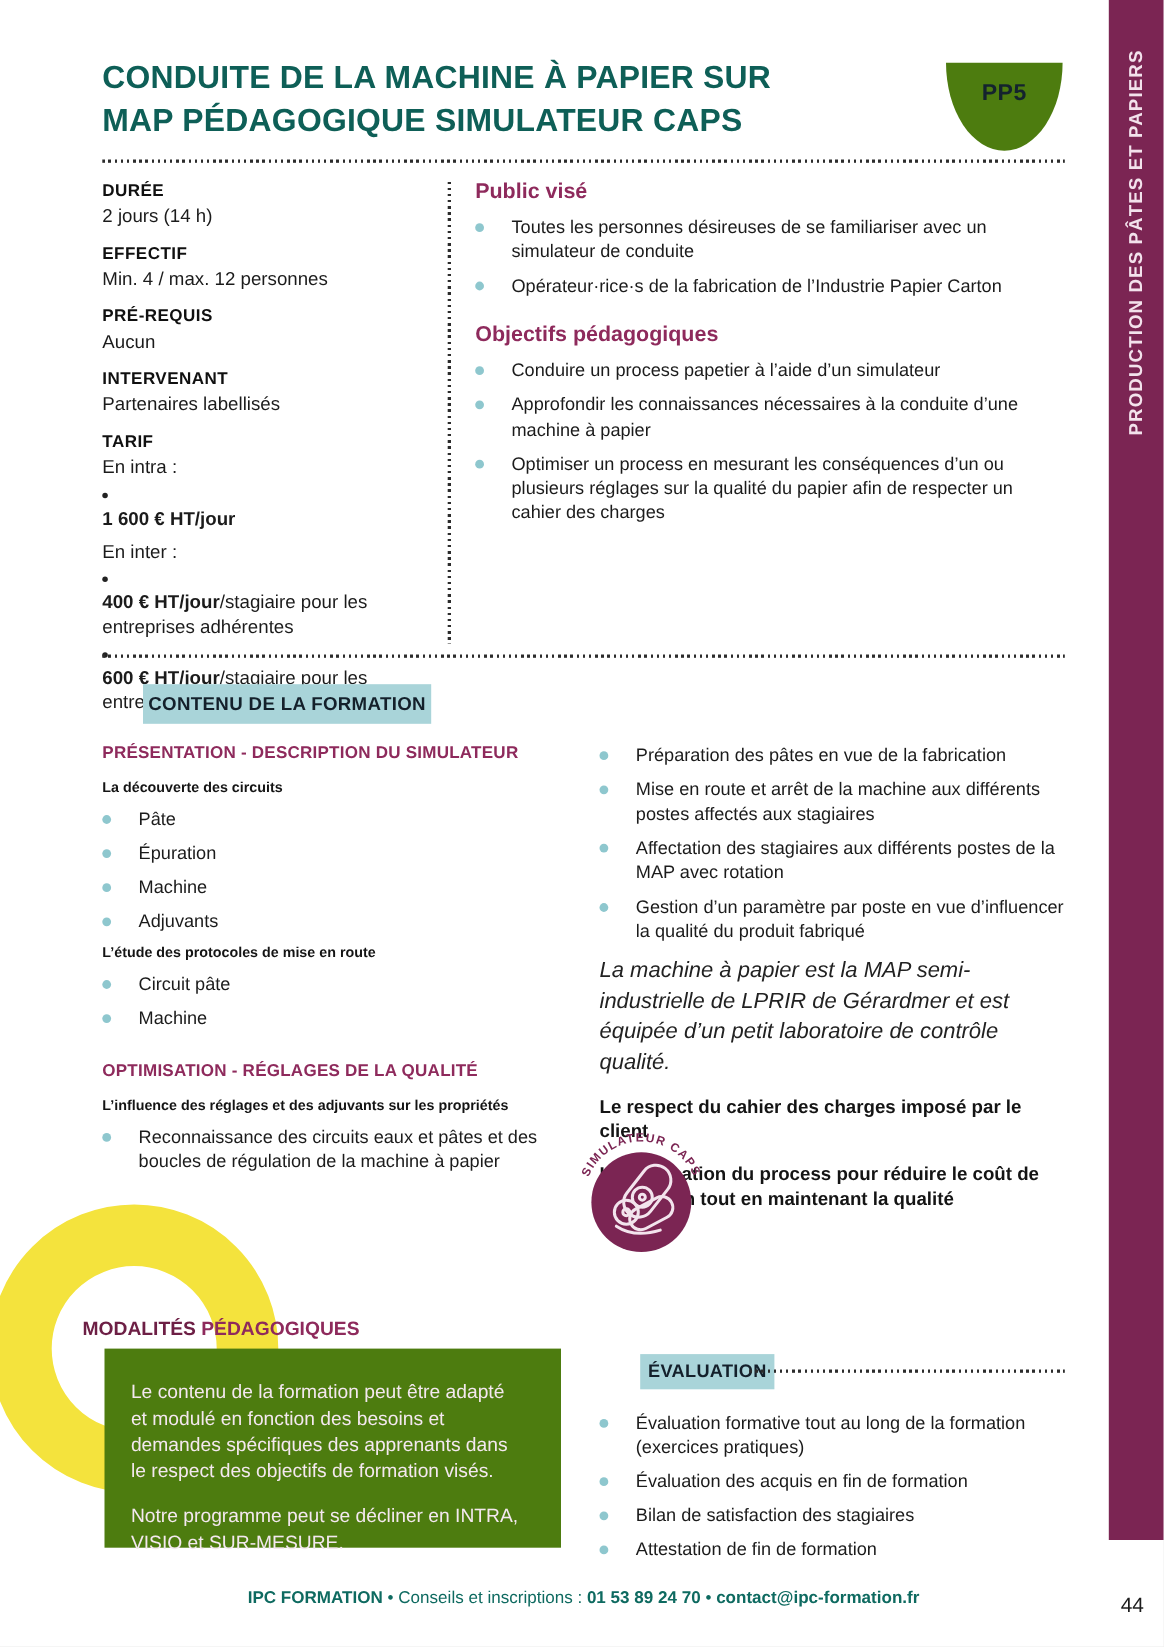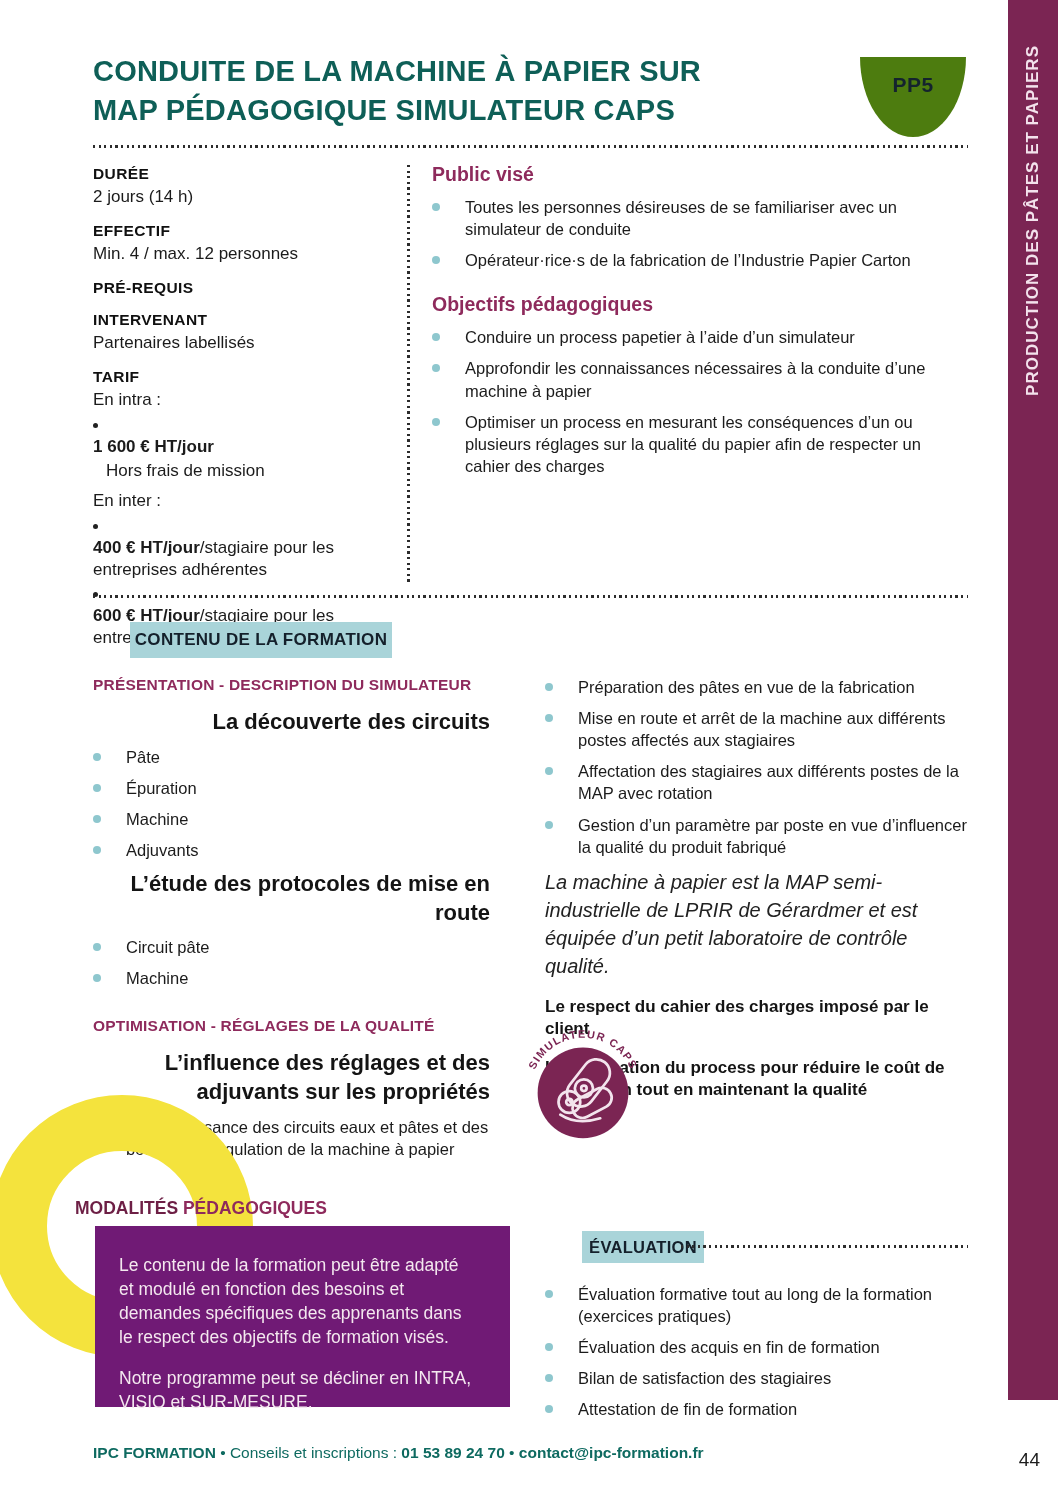--- a/index.html
+++ b/index.html
@@ -35,37 +35,37 @@
   .mh2{margin-top:22px;}
   .b-row{display:flex;gap:25px;font-size:16.5px;line-height:1.34;margin-bottom:9px;}
   .b-row .dot{width:8px;height:8px;border-radius:50%;background:#8ec7ce;flex:none;margin-top:7px;}
   
   .blue-box{position:absolute;background:#a9d4d9;color:#14202b;font-weight:800;display:flex;align-items:center;margin-left:37px;}
   .contenu-box{left:93px;top:622px;width:262px;height:36px;justify-content:center;font-size:17px;letter-spacing:.3px;}
   .col-left{position:absolute;left:93px;top:676px;width:397px;}
   .col-right{position:absolute;left:545px;top:676px;width:423px;}
   .sec-head{color:#8e2a5c;font-weight:800;font-size:15.5px;letter-spacing:.2px;margin:0 0 14px 0;}
   .sec-head2{margin-top:28px;}
-  .sub-head{font-weight:800;font-size:22px;color:#141414;line-height:1.3;margin:6px 0 9px 0;text-align:right;}
+  .sub-head{font-weight:800;font-size:13px;color:#141414;line-height:1.3;margin:6px 0 9px 0;}
   .note-italic{font-style:italic;font-size:20px;line-height:1.4;margin:10px 0 16px 0;color:#222;}
   .bold-para{font-weight:800;font-size:17px;line-height:1.32;margin:0 0 16px 0;color:#141414;}
   
   .stamp{position:absolute;left:524px;top:1020px;width:118px;height:124px;}
   
   .yellow-ring{position:absolute;left:-9px;top:1095px;width:262px;height:262px;box-sizing:border-box;border:56px solid #f4e33d;border-radius:50%;z-index:1;}
   .modal-head{position:absolute;left:75px;top:1198px;font-size:17.5px;z-index:2;}
   .modal-head .w1{font-weight:800;color:#6d1f45;}
   .modal-head .w2{font-weight:600;color:#8e2a5c;}
-  .maroon-box{position:absolute;left:95px;top:1226px;width:415px;height:181px;background:#701a75;z-index:2;box-sizing:border-box;padding:27px 35px 0 24px;}
+  .maroon-box{position:absolute;left:95px;top:1226px;width:415px;height:181px;background:#4d7c0f;z-index:2;box-sizing:border-box;padding:27px 35px 0 24px;}
   .maroon-box p{color:#f4e8ef;font-size:17.5px;line-height:1.38;margin:0 0 16px 0;}
   
   .eval-box{left:545px;top:1231px;width:122px;height:32px;justify-content:center;font-size:16.5px;letter-spacing:.3px;}
   .eval-list{position:absolute;left:545px;top:1283px;width:423px;}
   
-  .footer{position:absolute;left:93px;top:1444px;width:875px;font-size:15.5px;color:#0e6a60;}
+  .footer{position:absolute;left:93px;top:1444px;width:875px;text-align:center;font-size:15.5px;color:#0e6a60;}
   .footer .b{font-weight:800;}
 </style>
 </head>
 <body>
 
 <div class="page">
 
   <div class="yellow-ring"></div>
 
   <div class="sideband">
@@ -89,33 +89,33 @@
     <div class="ig">
       <div class="label">DURÉE</div>
       <div class="value">2 jours (14 h)</div>
     </div>
     <div class="ig">
       <div class="label">EFFECTIF</div>
       <div class="value">Min. 4 / max. 12 personnes</div>
     </div>
     <div class="ig">
       <div class="label">PRÉ-REQUIS</div>
+      <div class="value">Aucun</div>
     </div>
     <div class="ig">
       <div class="label">INTERVENANT</div>
       <div class="value">Partenaires labellisés</div>
     </div>
     <div class="ig">
       <div class="label">TARIF</div>
       <div class="tarif-line">En intra :</div>
       <div class="dash-row">
         <span class="mini"></span>
         <span class="b">1 600 € HT/jour</span>
       </div>
-      <div class="tarif-line indent">Hors frais de mission</div>
       <div class="tarif-line" style="margin-top:8px;">En inter :</div>
       <div>
 
           <div class="dash-row">
             <span class="mini"></span>
             <span><span class="b">400 € HT/jour</span><span>/stagiaire pour les entreprises adhérentes</span></span>
           </div>
 
           <div class="dash-row">
             <span class="mini"></span>

